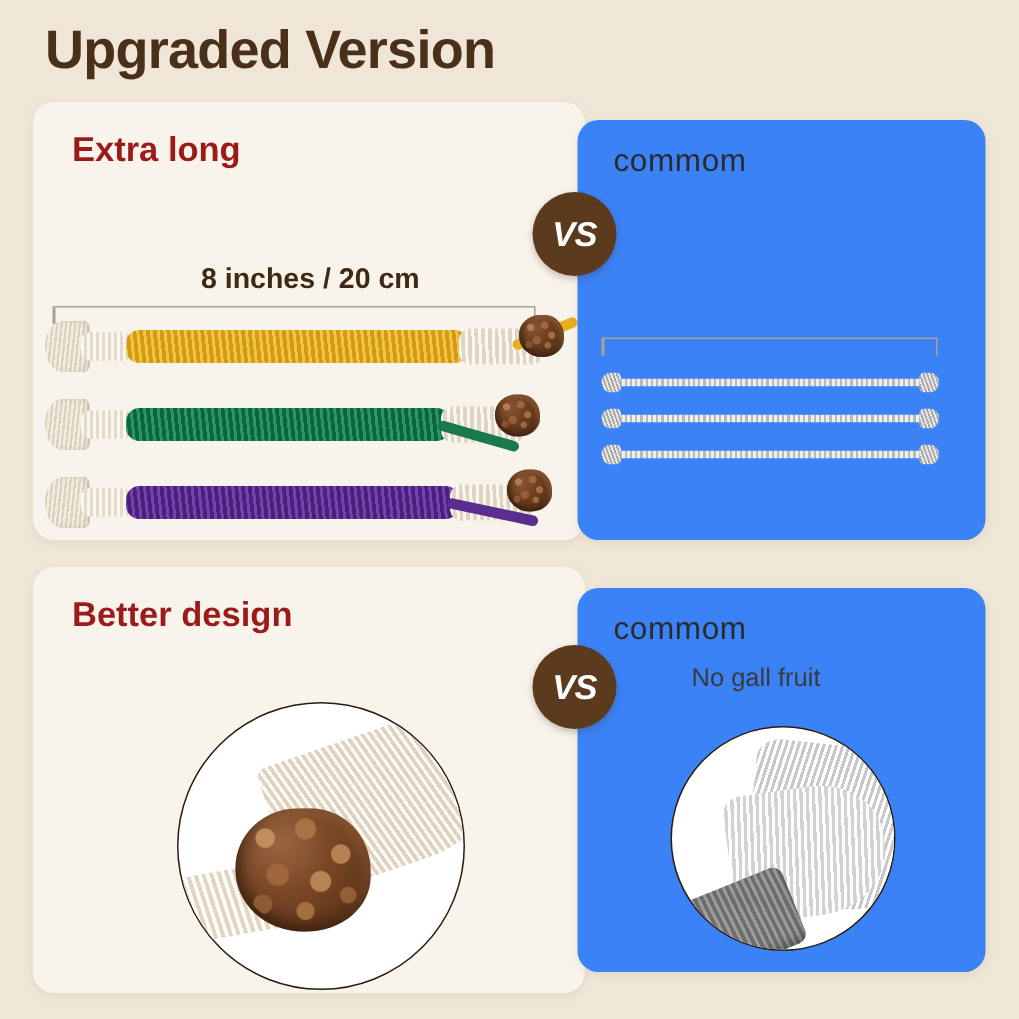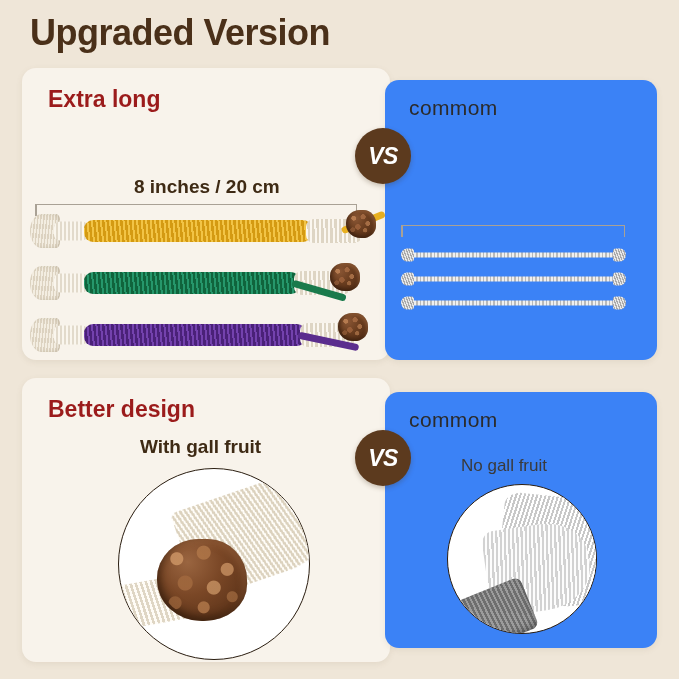--- a/index.html
+++ b/index.html
@@ -378,33 +378,32 @@
       <div class="plain-rope-body" style="width:206px;"></div>
       <div class="plain-knob" style="left:2px;"></div>
       <div class="plain-knob right" style="left:214px;"></div>
     </div>
   </div>
 </div>
 
 <div class="card card-upgrade" id="card-better-design">
   <div class="card-heading-upgrade">Better design</div>
 
-  <div class="detail-label-upgrade" style="left:118px; top:58px;">With gall fruit</div>
 
   <div class="detail-circle" style="left:96px; top:90px; width:192px; height:192px;">
     <div class="cu-fringe"></div>
     <div class="cu-shaft"></div>
     <div class="cu-nut"></div>
   </div>
 </div>
 
 <div class="card card-common" id="card-common-bottom">
   <div class="card-heading-common">commom</div>
 
-  <div class="detail-label-common" style="left:76px; top:64px;">No gall fruit</div>
+  <div class="detail-label-common" style="left:76px; top:50px;">No gall fruit</div>
 
   <div class="detail-circle" style="left:62px; top:92px; width:150px; height:150px;">
     <div class="cu2-fringe"></div>
     <div class="cu2-fringe2"></div>
     <div class="cu2-collar"></div>
   </div>
 </div>
 
 <div class="vs-badge" id="vs-top">VS</div>
 <div class="vs-badge" id="vs-bottom">VS</div>

